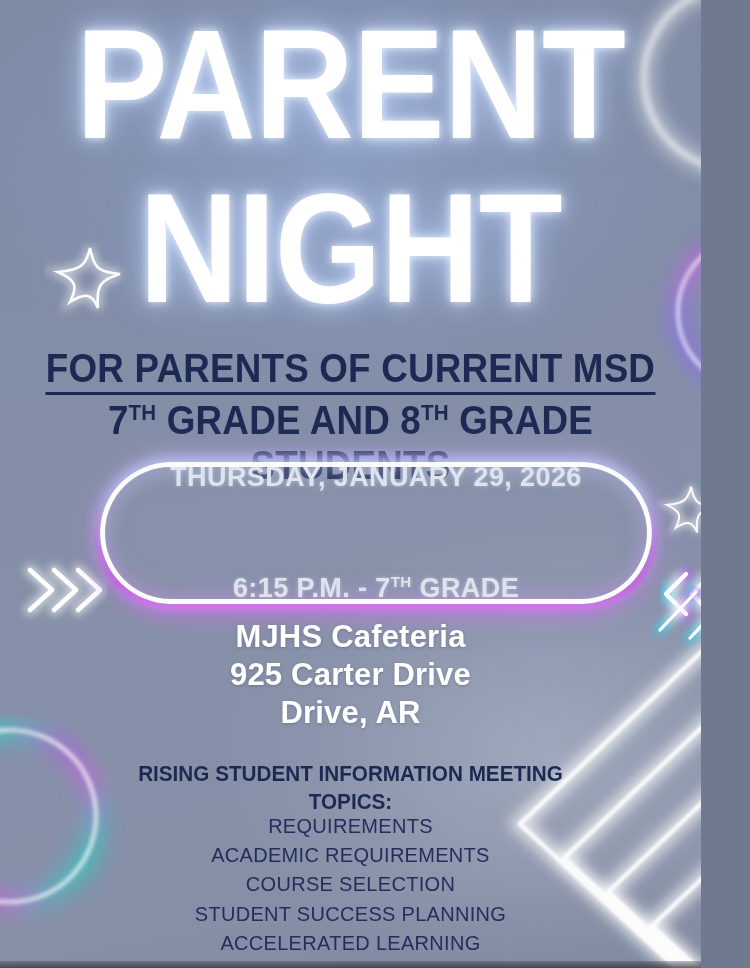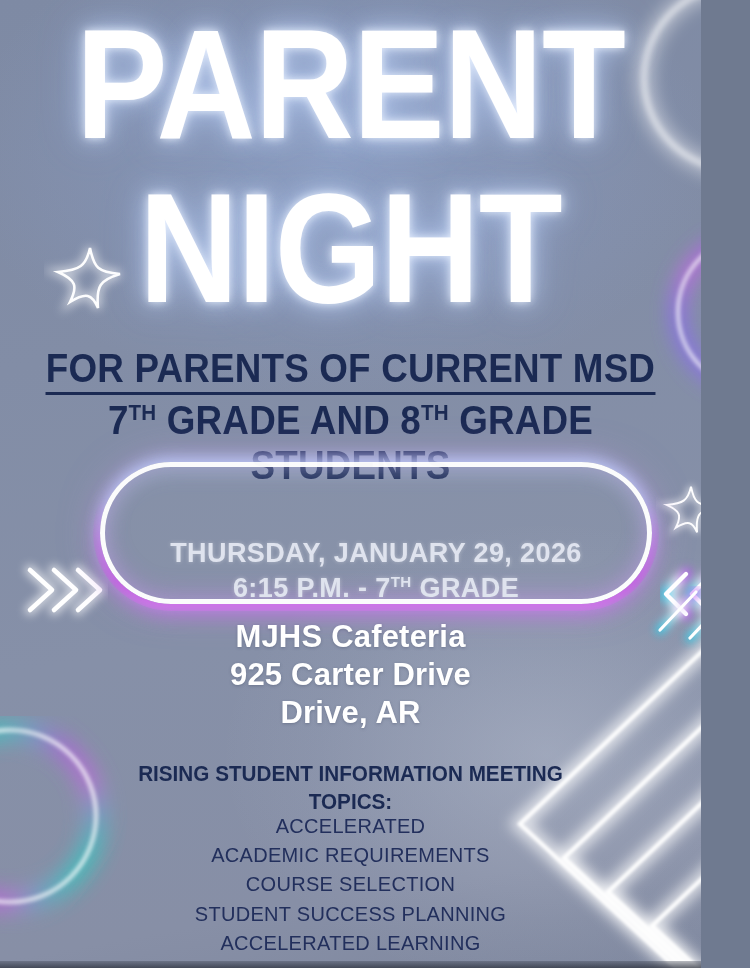--- a/index.html
+++ b/index.html
@@ -81,21 +81,21 @@
     border-radius: 78px;
     border: 7px solid transparent;
     background:
       linear-gradient(180deg, rgba(170,205,255,0.0) 0%, rgba(170,205,255,0.0) 30%, rgba(196,96,224,0.85) 82%, rgba(206,120,232,0.95) 100%) border-box;
     -webkit-mask: linear-gradient(#000 0 0) padding-box, linear-gradient(#000 0 0);
     -webkit-mask-composite: xor; mask-composite: exclude;
     filter: blur(3px);
   }
   .pill-text {
     position: absolute; inset: 0;
-    display: flex; flex-direction: column; justify-content: flex-end; align-items: center;
+    display: flex; flex-direction: column; justify-content: space-between; align-items: center;
     gap: 4px;
     font-weight: bold;
     font-size: 27px;
     color: #dfe3ee;
     letter-spacing: 0.4px;
     text-shadow: 0 0 4px rgba(255,255,255,0.35);
   }
 
   .venue {
     font-weight: bold;
@@ -320,20 +320,20 @@
     <div>925 Carter Drive</div>
     <div>Drive, AR</div>
   </div>
 
   <div class="stack" id="topics-heading">
     <div>RISING STUDENT INFORMATION MEETING</div>
     <div>TOPICS:</div>
   </div>
 
   <div class="stack" id="topics-list">
-    <div>ACCELERATED</div>
+    <div>REQUIREMENTS</div>
     <div>ACADEMIC REQUIREMENTS</div>
     <div>COURSE SELECTION</div>
     <div>STUDENT SUCCESS PLANNING</div>
     <div>ACCELERATED LEARNING</div>
   </div>
 
 </div>
 
 </body></html>

